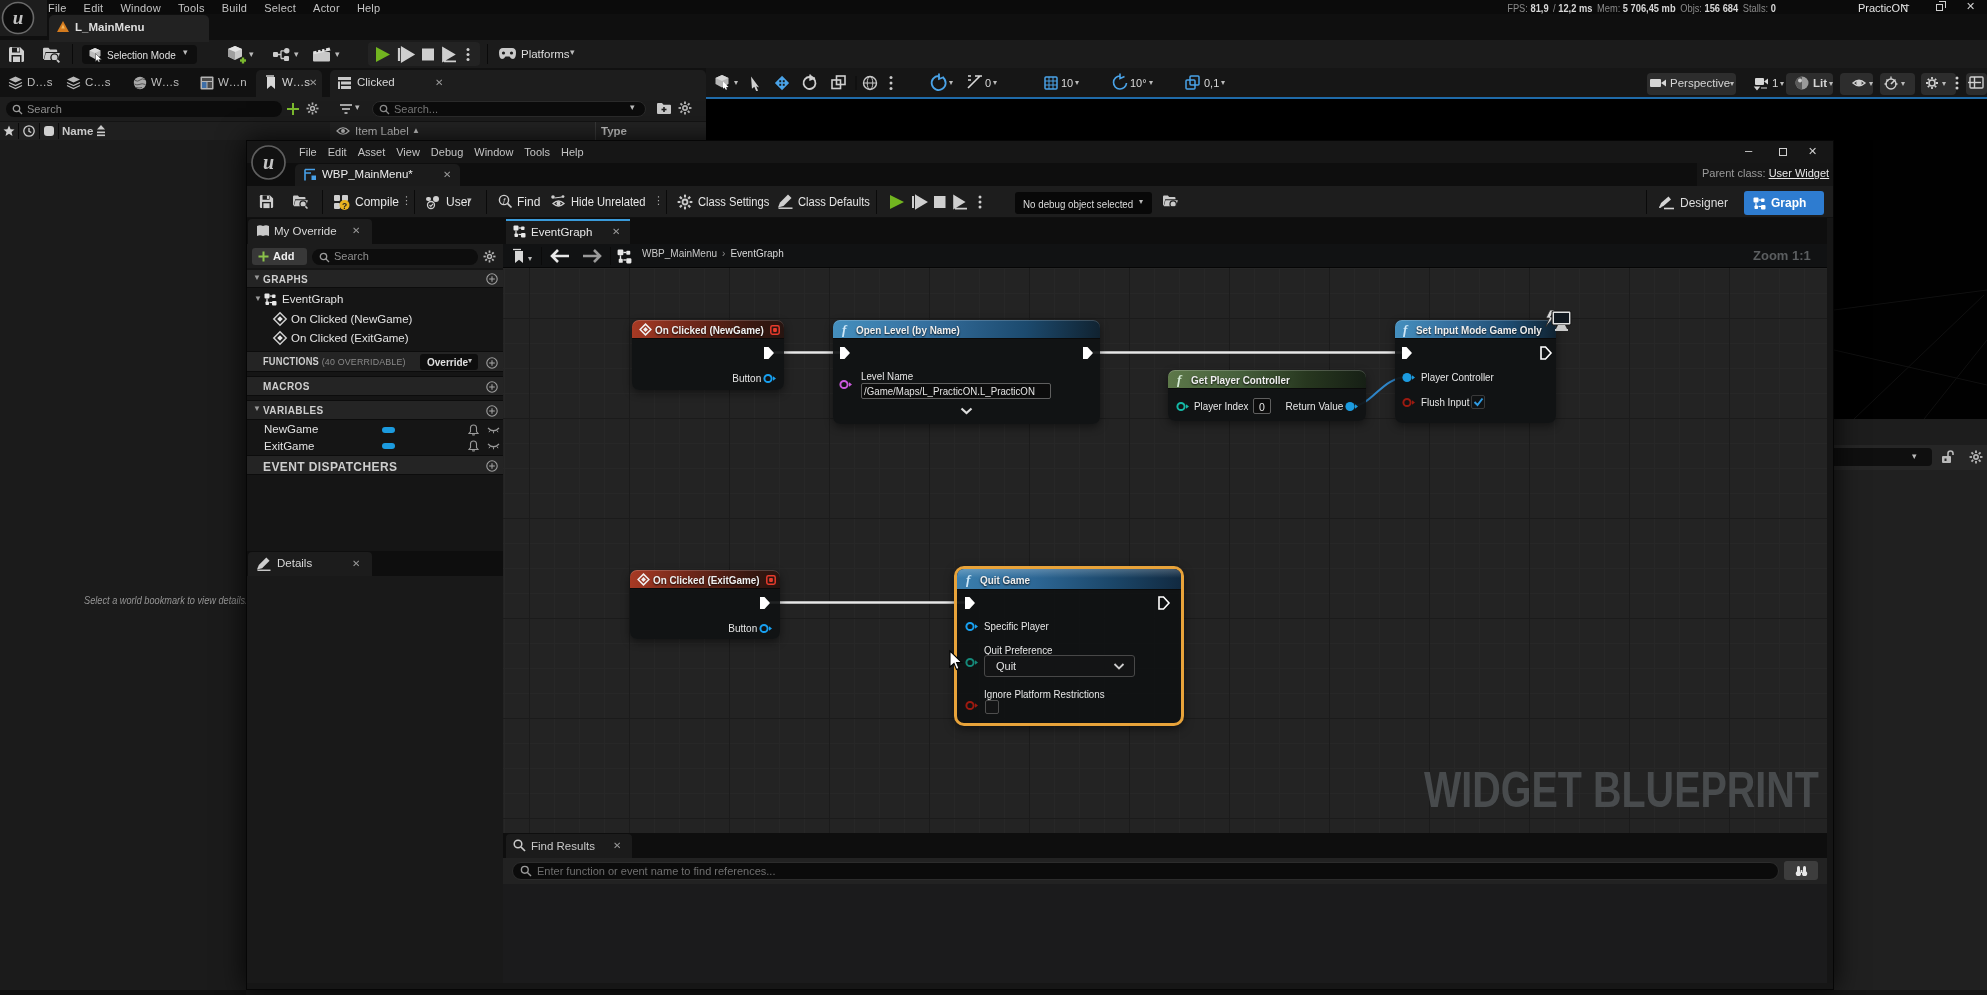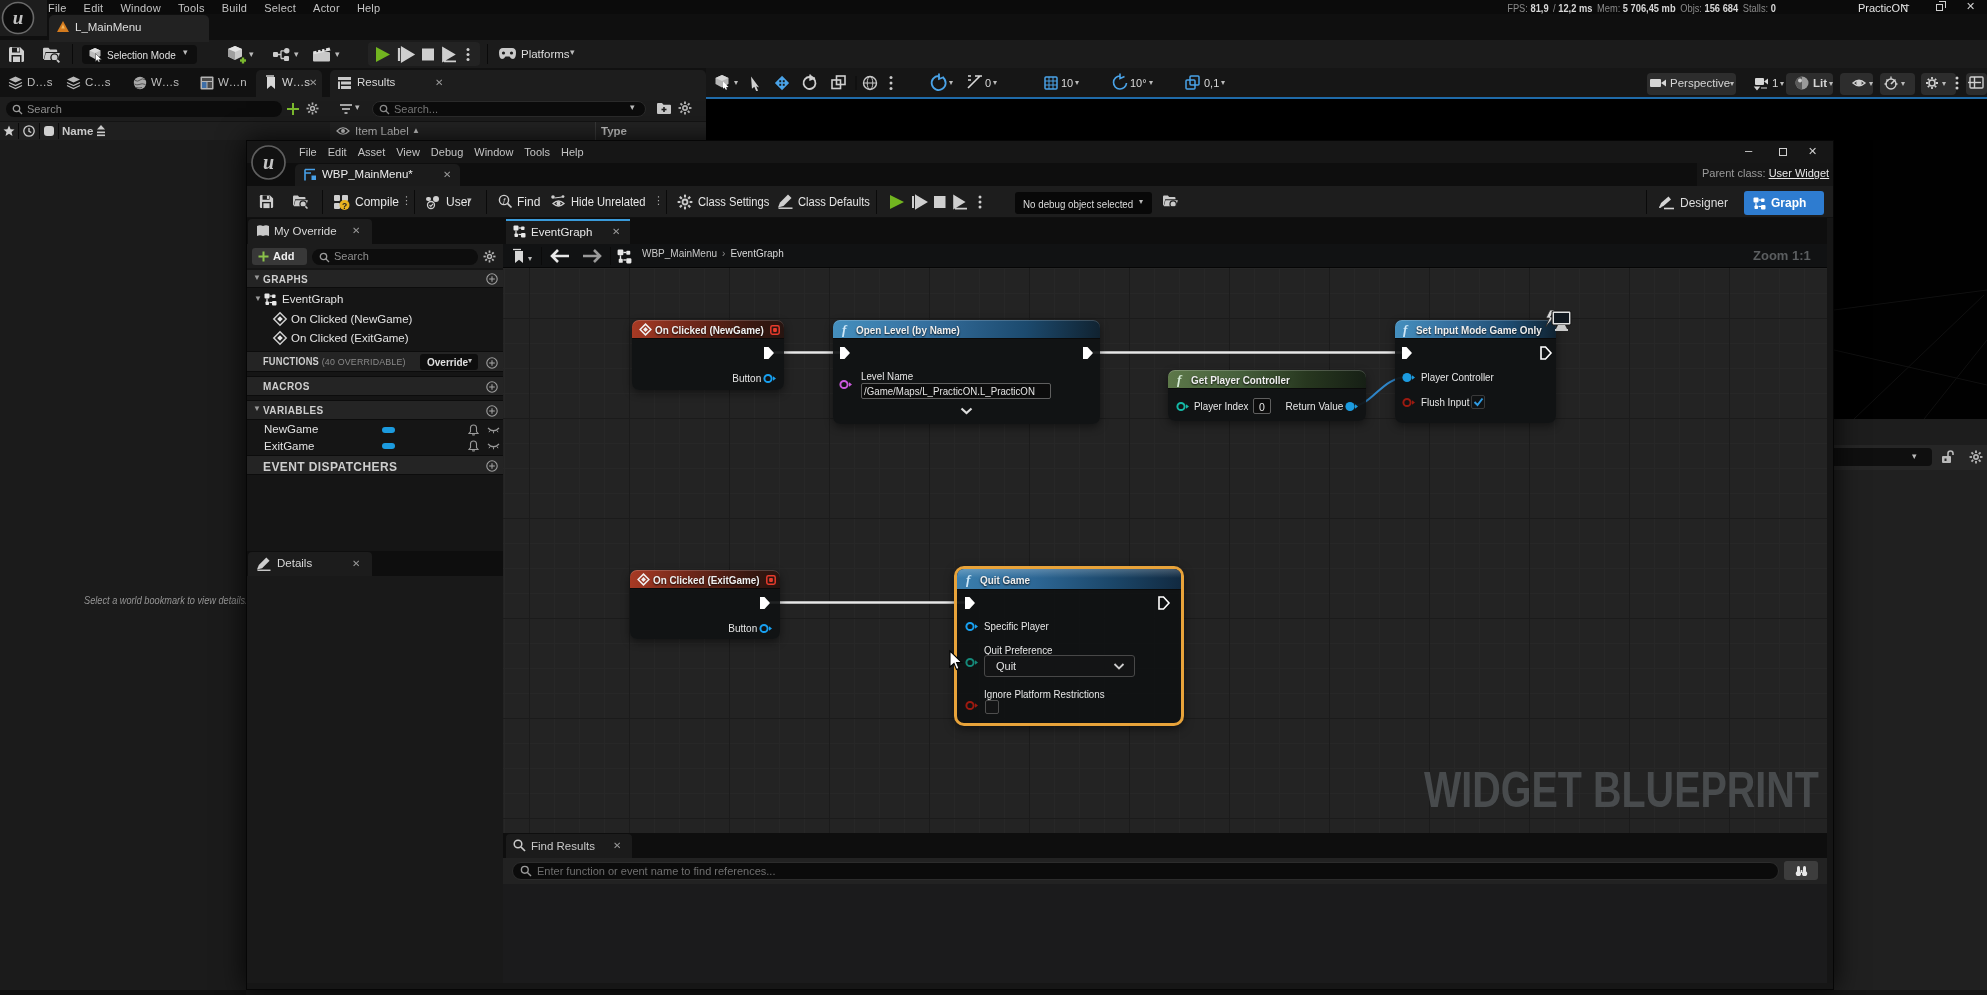--- a/index.html
+++ b/index.html
@@ -29,21 +29,21 @@
 <div class="abs" style="left:1938.5px;top:1px;width:7px;height:7px;border:1px solid #cfcfcf;border-left:none;border-bottom:none;"></div>
 <div class="txt" style="left:1966px;top:0px;font-size:11px;color:#cfcfcf;">✕</div>
 
 <div class="abs" style="left:0;top:14px;width:1987px;height:26px;background:#0f0f0f;"></div>
 <div class="abs" style="left:0;top:14px;width:47px;height:22px;background:#1d1d1d;"></div>
 <div class="abs" style="left:49px;top:15px;width:160px;height:25px;background:#222222;border-radius:5px 5px 0 0;"></div>
 <svg class="abs" style="left:56px;top:20px" width="14" height="13" viewBox="0 0 14 13">
   <path d="M7 1 L13 12 L1 12 Z" fill="#d47b1e"></path>
       <path d="M5.2 8.6 L7 4.6 L8.8 8.6 Z" fill="#f6b85c"></path>
 </svg>
-<div class="txt" style="left:75px;top:21px;font-size:11.5px;color:#dedede;">L_MainMenu</div>
+<div class="txt" style="left:75px;top:21px;font-size:11.5px;color:#dedede;font-weight:bold;">L_MainMenu</div>
 
 <div class="abs" style="left:0;top:40px;width:1987px;height:28px;background:#1b1b1b;"></div>
 <div class="abs" style="left:49px;top:40px;width:160px;height:2px;background:#222222;"></div>
 
 <svg class="abs" style="left:8px;top:46px" width="17" height="17" viewBox="0 0 17 17">
  <path d="M1 2.5 Q1 1 2.5 1 H12 L16 5 V14.5 Q16 16 14.5 16 H2.5 Q1 16 1 14.5 Z" fill="#cfcfcf"></path>
  <rect x="4" y="1.5" width="8" height="5" fill="#1b1b1b"></rect>
       <rect x="9" y="2" width="2.4" height="3.6" fill="#cfcfcf"></rect>
  <rect x="3.5" y="9" width="10" height="7" fill="#1b1b1b"></rect>
       <rect x="5" y="10.5" width="7" height="5.5" fill="#cfcfcf"></rect>
@@ -148,21 +148,21 @@
       <path d="M2 1 H10" stroke="#d8d8d8" stroke-width="1.4"></path>
 </svg>
 <div class="txt" style="left:282px;top:76px;font-size:11.5px;color:#d2d2d2;">W…s</div>
 <div class="txt" style="left:309px;top:77px;font-size:10px;color:#9a9a9a;">✕</div>
 <svg class="abs" style="left:337px;top:76px" width="15" height="14" viewBox="0 0 15 14">
  <rect x="1" y="1" width="13" height="3" fill="#c9c9c9"></rect>
       <rect x="4" y="5.5" width="10" height="3" fill="#c9c9c9"></rect>
       <rect x="4" y="10" width="10" height="3" fill="#c9c9c9"></rect>
       <rect x="1" y="5.5" width="2" height="7.5" fill="#c9c9c9"></rect>
 </svg>
-<div class="txt" style="left:357px;top:76px;font-size:11.5px;color:#d8d8d8;">Results</div>
+<div class="txt" style="left:357px;top:76px;font-size:11.5px;color:#d8d8d8;">Clicked</div>
 <div class="txt" style="left:435px;top:77px;font-size:10px;color:#9a9a9a;">✕</div>
 
 <div class="abs" style="left:706px;top:68px;width:1281px;height:29px;background:#161616;"></div>
 <div class="abs" style="left:706px;top:97px;width:7px;height:7px;background:#2a7fd0;clip-path:polygon(0 0,100% 0,0 100%);"></div>
 
 <svg class="abs" style="left:714px;top:74px" width="390" height="18" viewBox="0 0 390 18">
  <g>
   <path d="M8 1 L14.5 4 V10 L8 13.5 L1.5 10 V4 Z" fill="#b5b5b5"></path>
         <path d="M8 1 L14.5 4 L8 7 L1.5 4 Z" fill="#d5d5d5"></path>
   <path d="M9 7.5 L14.5 13 L12 13.2 L13.2 15.6 L11.6 15.6 L10.5 13.4 L9 14.8 Z" fill="#fff"></path>

